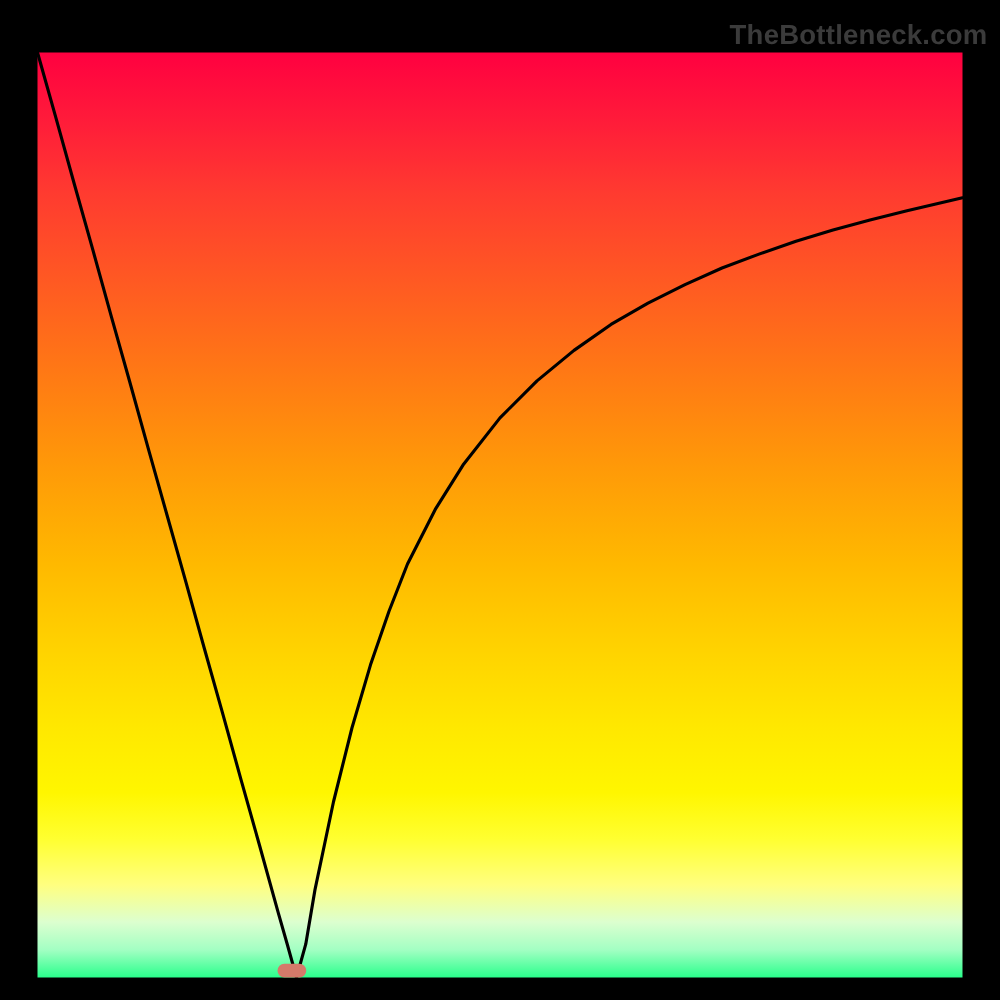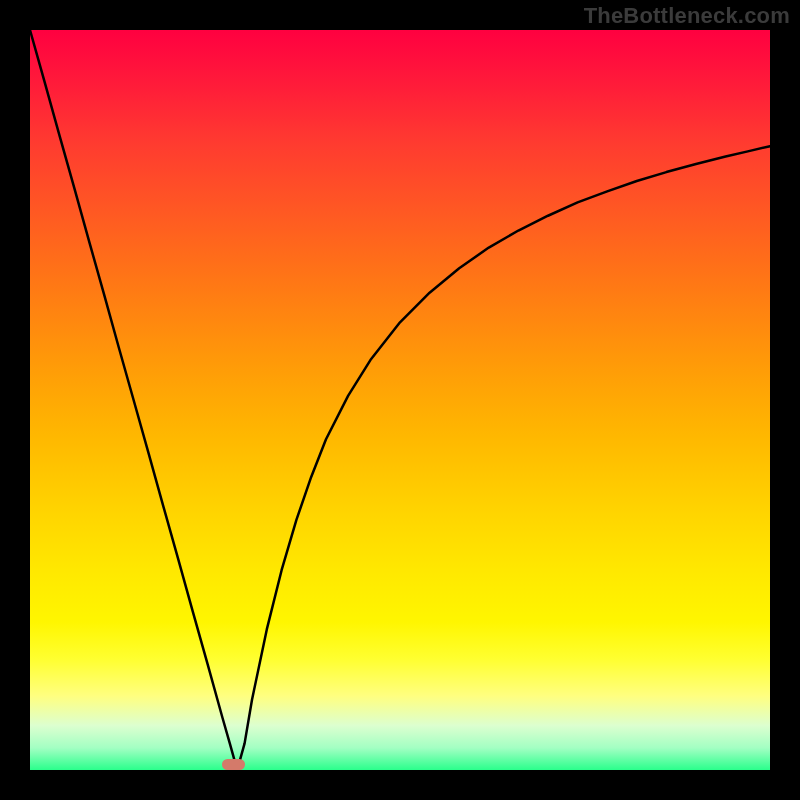--- a/index.html
+++ b/index.html
@@ -9,20 +9,21 @@
     height: 800px;
     overflow: hidden;
     font-family: Arial, Helvetica, sans-serif;
     background: #000;
   }
   .canvas {
     position: relative;
     width: 800px;
     height: 560px;
     background: #000;
+    margin-top: 12px;
   }
   .plot-area {
     position: absolute;
     left: 30px;
     top: 30px;
     width: 740px;
     height: 740px;
     
   }
   .watermark {

